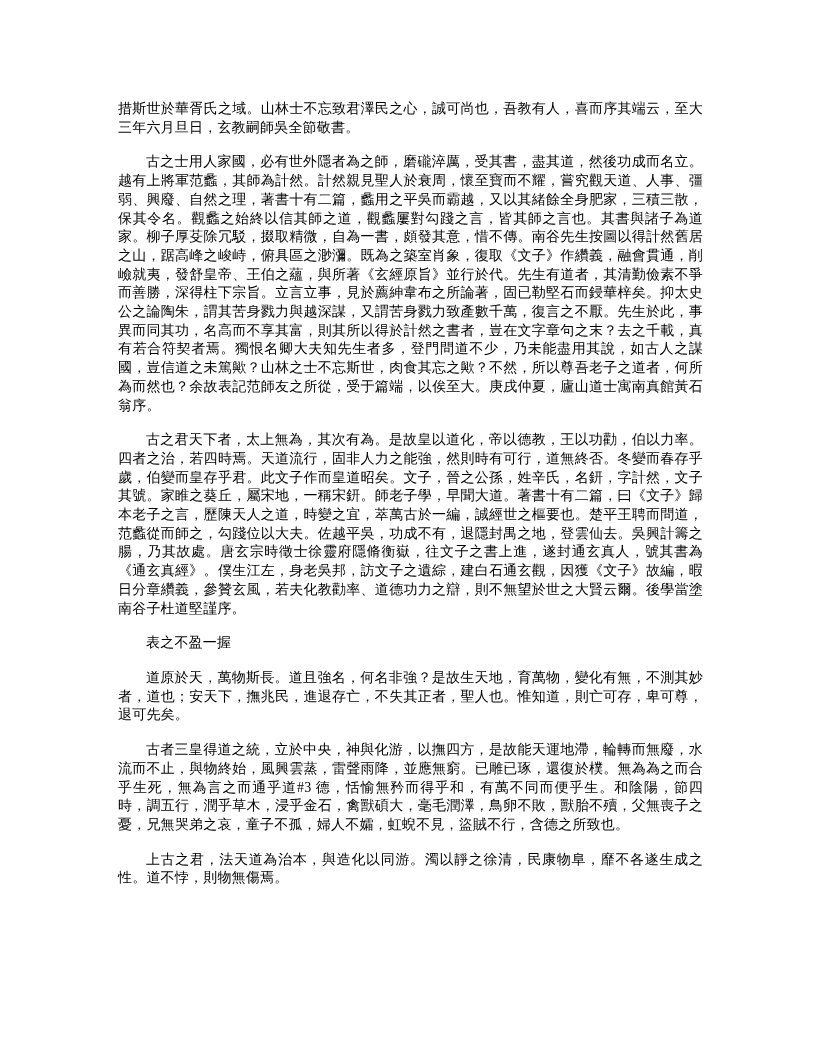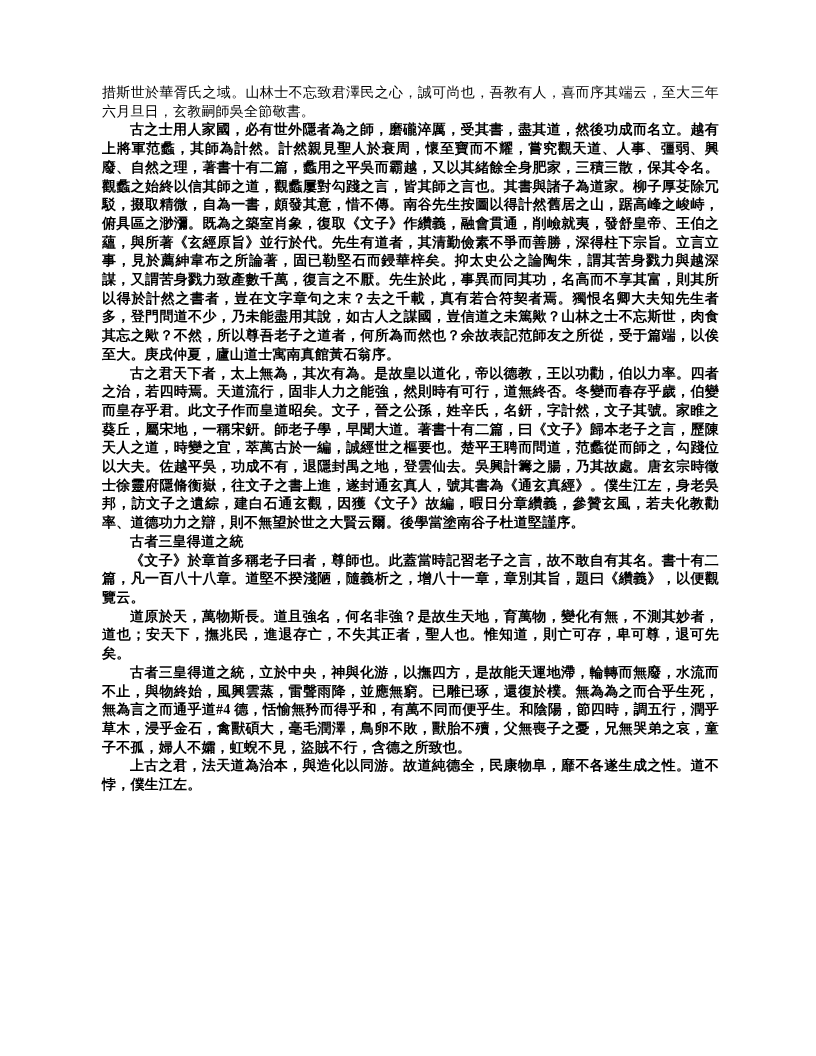--- a/index.html
+++ b/index.html
@@ -20,36 +20,34 @@
     left: 102px;
     top: 84px;
     width: 617px;
     color: #000000;
     font-size: 14px;
     line-height: 18.7px;
     text-align: justify;
     letter-spacing: 0.2px;
   }
   .text-block p {
-    margin: 0;
+    margin: 16px;
     padding: 0;
     text-indent: 0;
   }
   .text-block p.indented {
     text-indent: 2em;
-    font-weight: bold;
   }
 </style>
 </head>
 <body>
 
 <div class="page">
   <div class="text-block">
     <p>措斯世於華胥氏之域。山林士不忘致君澤民之心，誠可尚也，吾教有人，喜而序其端云，至大三年六月旦日，玄教嗣師吳全節敬書。</p>
     <p class="indented">古之士用人家國，必有世外隱者為之師，磨礲淬厲，受其書，盡其道，然後功成而名立。越有上將軍范蠡，其師為計然。計然親見聖人於衰周，懷至寶而不耀，嘗究觀天道、人事、彊弱、興廢、自然之理，著書十有二篇，蠡用之平吳而霸越，又以其緒餘全身肥家，三積三散，保其令名。觀蠡之始終以信其師之道，觀蠡屢對勾踐之言，皆其師之言也。其書與諸子為道家。柳子厚芟除冗駁，掇取精微，自為一書，頗發其意，惜不傳。南谷先生按圖以得計然舊居之山，踞高峰之峻峙，俯具區之渺瀰。既為之築室肖象，復取《文子》作纘義，融會貫通，削嶮就夷，發舒皇帝、王伯之蘊，與所著《玄經原旨》並行於代。先生有道者，其清勤儉素不爭而善勝，深得柱下宗旨。立言立事，見於薦紳韋布之所論著，固已勒堅石而鋟華梓矣。抑太史公之論陶朱，謂其苦身戮力與越深謀，又謂苦身戮力致產數千萬，復言之不厭。先生於此，事異而同其功，名高而不享其富，則其所以得於計然之書者，豈在文字章句之末？去之千載，真有若合符契者焉。獨恨名卿大夫知先生者多，登門問道不少，乃未能盡用其說，如古人之謀國，豈信道之未篤歟？山林之士不忘斯世，肉食其忘之歟？不然，所以尊吾老子之道者，何所為而然也？余故表記范師友之所從，受于篇端，以俟至大。庚戌仲夏，廬山道士寓南真館黃石翁序。</p>
     <p class="indented">古之君天下者，太上無為，其次有為。是故皇以道化，帝以德教，王以功勸，伯以力率。四者之治，若四時焉。天道流行，固非人力之能強，然則時有可行，道無終否。冬變而春存乎歲，伯變而皇存乎君。此文子作而皇道昭矣。文子，晉之公孫，姓辛氏，名鈃，字計然，文子其號。家睢之葵丘，屬宋地，一稱宋鈃。師老子學，早聞大道。著書十有二篇，曰《文子》歸本老子之言，歷陳天人之道，時變之宜，萃萬古於一編，誠經世之樞要也。楚平王聘而問道，范蠡從而師之，勾踐位以大夫。佐越平吳，功成不有，退隱封禺之地，登雲仙去。吳興計籌之腸，乃其故處。唐玄宗時徵士徐靈府隱脩衡嶽，往文子之書上進，遂封通玄真人，號其書為《通玄真經》。僕生江左，身老吳邦，訪文子之遺綜，建白石通玄觀，因獲《文子》故編，暇日分章纘義，參贊玄風，若夫化教勸率、道德功力之辯，則不無望於世之大賢云爾。後學當塗南谷子杜道堅謹序。</p>
-    <p class="indented">古者三皇得道之統</p>
-    <p class="indented">《文子》於章首多稱老子曰者，尊師也。此蓋當時記習老子之言，故不敢自有其名。書十有二篇，凡一百八十八章。道堅不揆淺陋，隨義析之，增八十一章，章別其旨，題曰《纘義》，以便觀覽云。</p>
+    <p class="indented">表之不盈一握</p>
     <p class="indented">道原於天，萬物斯長。道且強名，何名非強？是故生天地，育萬物，變化有無，不測其妙者，道也；安天下，撫兆民，進退存亡，不失其正者，聖人也。惟知道，則亡可存，卑可尊，退可先矣。</p>
-    <p class="indented">古者三皇得道之統，立於中央，神與化游，以撫四方，是故能天運地滯，輪轉而無廢，水流而不止，與物終始，風興雲蒸，雷聲雨降，並應無窮。已雕已琢，還復於樸。無為為之而合乎生死，無為言之而通乎道#4 德，恬愉無矜而得乎和，有萬不同而便乎生。和陰陽，節四時，調五行，潤乎草木，浸乎金石，禽獸碩大，毫毛潤澤，鳥卵不敗，獸胎不殰，父無喪子之憂，兄無哭弟之哀，童子不孤，婦人不孀，虹蜺不見，盜賊不行，含德之所致也。</p>
-    <p class="indented">上古之君，法天道為治本，與造化以同游。故道純德全，民康物阜，靡不各遂生成之性。道不悖，僕生江左。</p>
+    <p class="indented">古者三皇得道之統，立於中央，神與化游，以撫四方，是故能天運地滯，輪轉而無廢，水流而不止，與物終始，風興雲蒸，雷聲雨降，並應無窮。已雕已琢，還復於樸。無為為之而合乎生死，無為言之而通乎道#3 德，恬愉無矜而得乎和，有萬不同而便乎生。和陰陽，節四時，調五行，潤乎草木，浸乎金石，禽獸碩大，毫毛潤澤，鳥卵不敗，獸胎不殰，父無喪子之憂，兄無哭弟之哀，童子不孤，婦人不孀，虹蜺不見，盜賊不行，含德之所致也。</p>
+    <p class="indented">上古之君，法天道為治本，與造化以同游。濁以靜之徐清，民康物阜，靡不各遂生成之性。道不悖，則物無傷焉。</p>
   </div>
 </div>
 
 </body></html>

